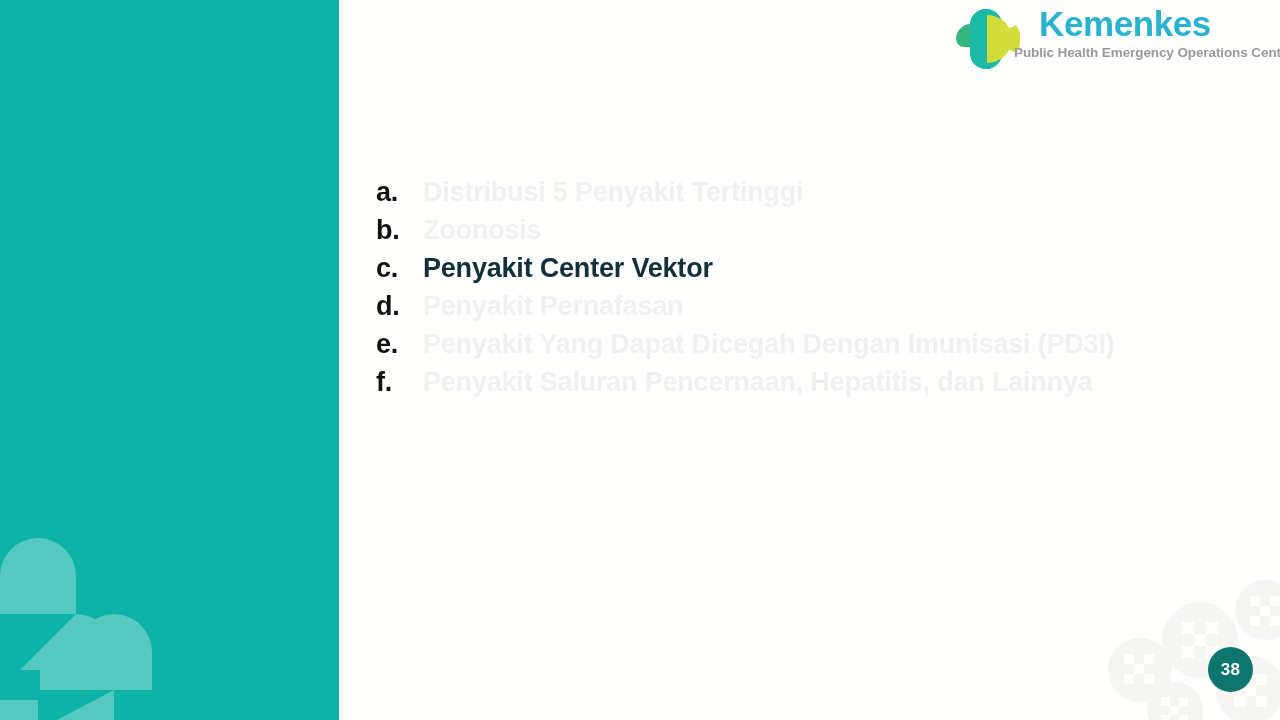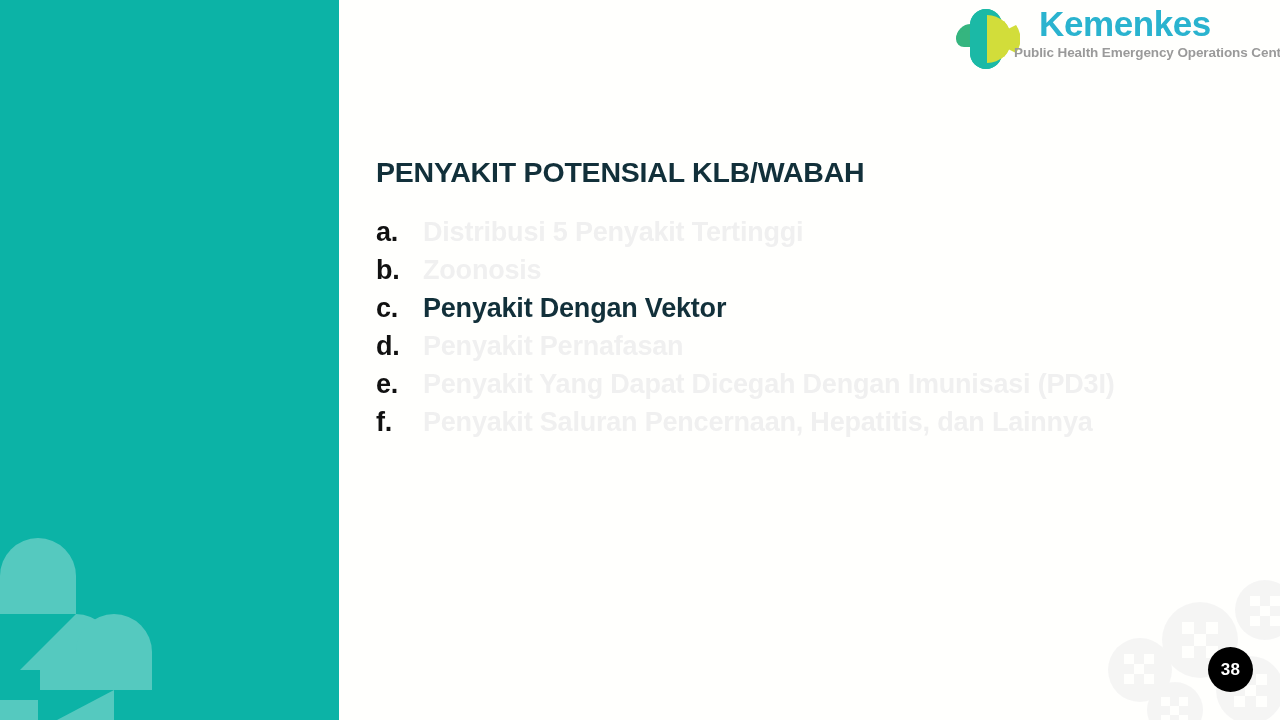--- a/index.html
+++ b/index.html
@@ -138,21 +138,21 @@
   }
 
   
   .page-badge {
     position: absolute;
     left: 1208px;
     top: 647px;
     width: 45px;
     height: 45px;
     border-radius: 50%;
-    background: #000000;
+    background: #0f766e;
     color: #ffffff;
     font-size: 17px;
     font-weight: bold;
     display: flex;
     align-items: center;
     justify-content: center;
     letter-spacing: 0.2px;
   }
 </style>
 </head>
@@ -237,37 +237,36 @@
       <path d="M35 33 L35 9 A24 24 0 0 1 59 33 Z" fill="#d2dd3a"></path>
       <path d="M35 33 L59 33 A24 24 0 0 1 35 57 Z" fill="#d2dd3a"></path>
     </svg>
     <div class="logo-text">
       <div class="logo-wordmark">Kemenkes</div>
       <div class="logo-tagline">Public Health Emergency Operations Center</div>
     </div>
   </div>
 
   <div class="content">
-    <div class="slide-title">PENYAKIT POTENSIAL KLB/WABAH</div>
 
     <div class="list">
 
       <div class="list-item">
         <span class="marker">a.</span>
         <span class="item-text">Distribusi 5 Penyakit Tertinggi</span>
       </div>
 
       <div class="list-item">
         <span class="marker">b.</span>
         <span class="item-text">Zoonosis</span>
       </div>
 
       <div class="list-item">
         <span class="marker">c.</span>
-        <span class="item-text is-active">Penyakit Dengan Vektor</span>
+        <span class="item-text is-active">Penyakit Center Vektor</span>
       </div>
 
       <div class="list-item">
         <span class="marker">d.</span>
         <span class="item-text">Penyakit Pernafasan</span>
       </div>
 
       <div class="list-item item-wide">
         <span class="marker">e.</span>
         <span class="item-text">Penyakit Yang Dapat Dicegah Dengan Imunisasi (PD3I)</span>

